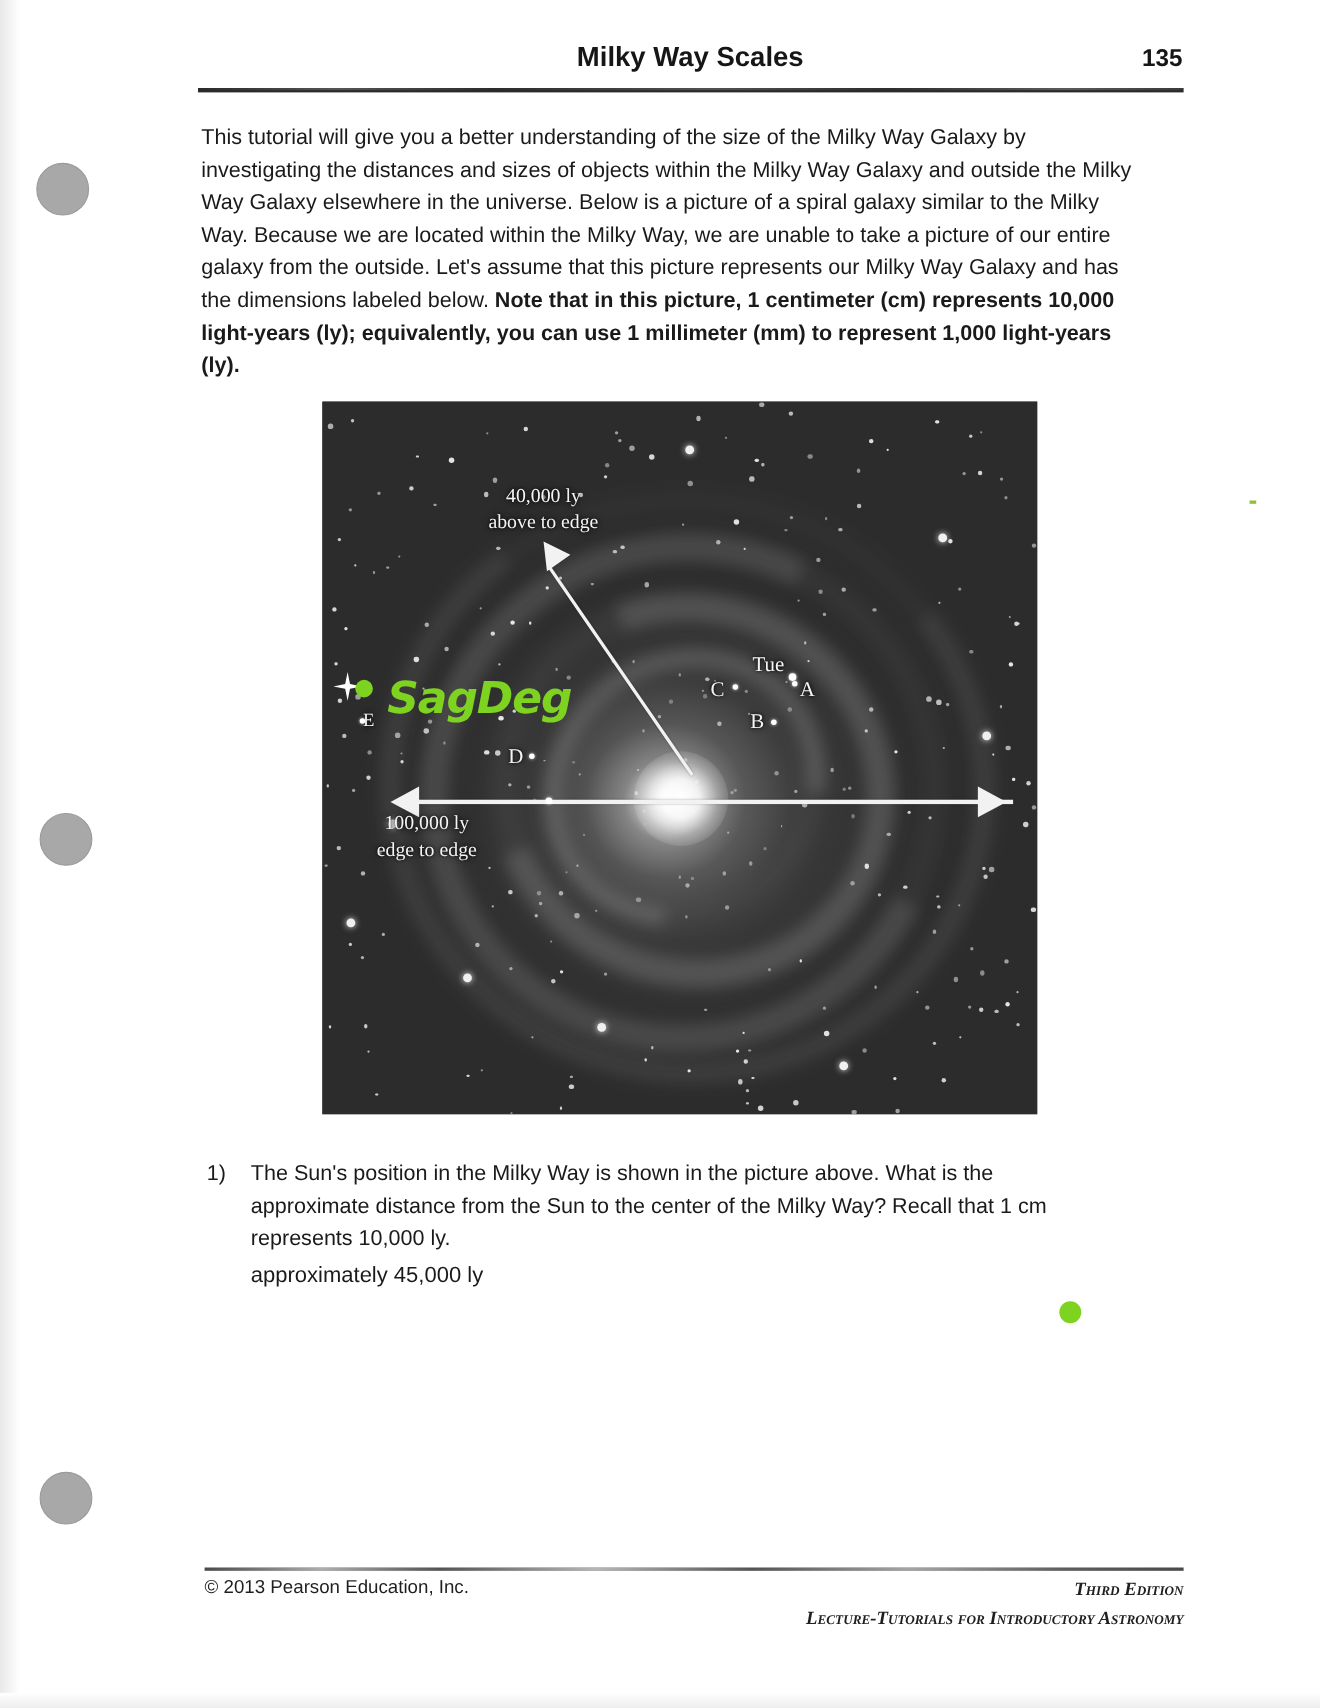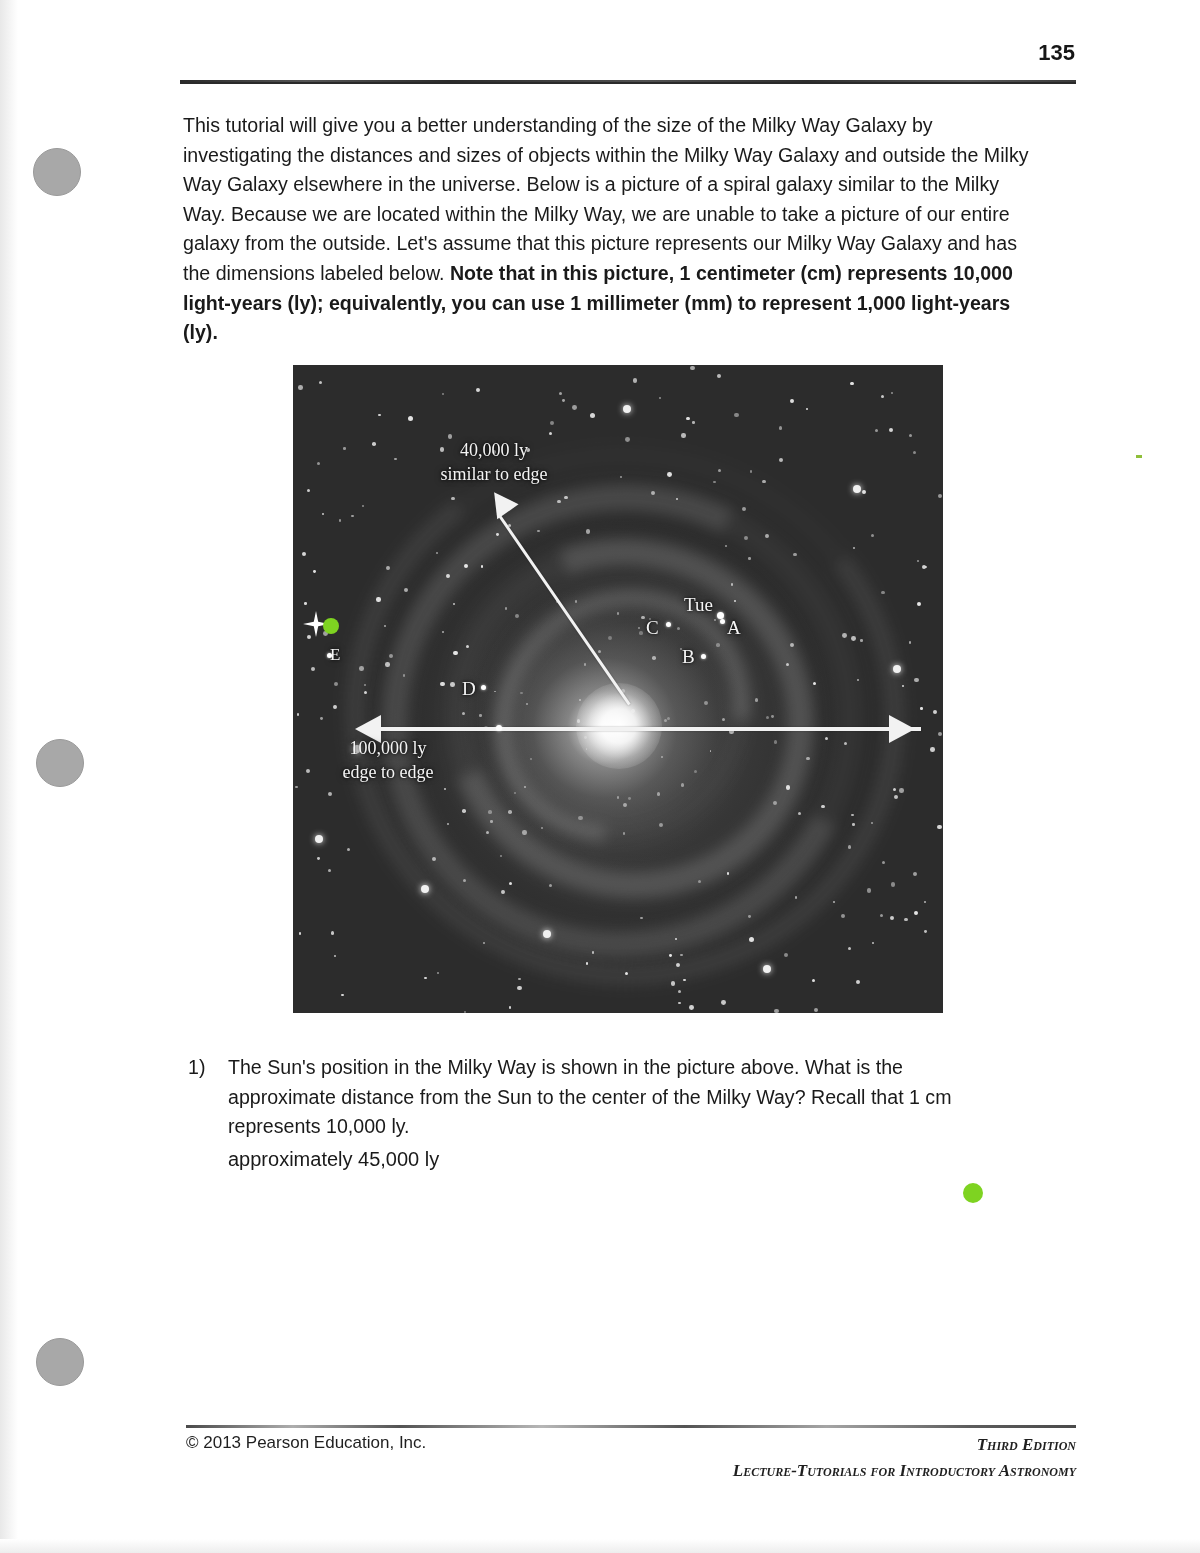--- a/index.html
+++ b/index.html
@@ -371,20 +371,21 @@
 <div class="page">
 
   <div class="scan-edge-left"></div>
   <div class="scan-edge-bottom"></div>
 
   <div class="hole h1"></div>
   <div class="hole h2"></div>
   <div class="hole h3"></div>
 
   <div class="header">
+    <div class="header-title">Milky Way Scales</div>
     <div class="header-page">135</div>
   </div>
   <div class="header-rule"></div>
 
   <div class="intro"><span>This tutorial will give you a better understanding of the size of the Milky Way Galaxy by investigating the distances and sizes of objects within the Milky Way Galaxy and outside the Milky Way Galaxy elsewhere in the universe. Below is a picture of a spiral galaxy similar to the Milky Way. Because we are located within the Milky Way, we are unable to take a picture of our entire galaxy from the outside. Let's assume that this picture represents our Milky Way Galaxy and has the dimensions labeled below. </span><b>Note that in this picture, 1 centimeter (cm) represents 10,000 light-years (ly); equivalently, you can use 1 millimeter (mm) to represent 1,000 light-years (ly).</b></div>
 
   <div class="figure">
     <div class="sky"></div>
     <div class="arm a3"></div>
     <div class="arm a1"></div>
@@ -666,21 +667,21 @@
     <div class="arrow-line h-arrow-line"></div>
     <div class="h-arrow-left"></div>
     <div class="h-arrow-right"></div>
     <div class="dot-white dot-mid"></div>
 
     <div class="arrow-line d-arrow-line"></div>
     <div class="d-arrow-head"></div>
 
     <div class="fig-label lbl-5e4">
       <div>40,000 ly</div>
-      <div>similar to edge</div>
+      <div>above to edge</div>
     </div>
     <div class="fig-label lbl-1e5">
       <div>100,000 ly</div>
       <div>edge to edge</div>
     </div>
 
     <div class="fig-label lbl-sun">Tue</div>
     <div class="fig-label lbl-A">A</div>
     <div class="fig-label lbl-B">B</div>
     <div class="fig-label lbl-C">C</div>
@@ -693,20 +694,21 @@
     <div class="dot-white dot-C"></div>
     <div class="dot-white dot-D"></div>
     <div class="dot-white dot-E"></div>
 
     <svg class="star-glyph" viewBox="0 0 26 26">
       <polygon points="13,0 15.2,10.8 26,13 15.2,15.2 13,26 10.8,15.2 0,13 10.8,10.8" fill="#ffffff"></polygon>
     </svg>
   </div>
 
   <div class="hand-dot-sag"></div>
+  <div class="hand hand-sagdeg">SagDeg</div>
 
   <div class="hand-dot-lmc"></div>
 
   <div class="stray-mark"></div>
 
   <div class="question">
     <div class="q-num">1)</div>
     <div class="q-text">The Sun's position in the Milky Way is shown in the picture above. What is the approximate distance from the Sun to the center of the Milky Way? Recall that 1 cm represents 10,000 ly.</div>
   </div>
   <div class="answer">approximately 45,000 ly</div>

